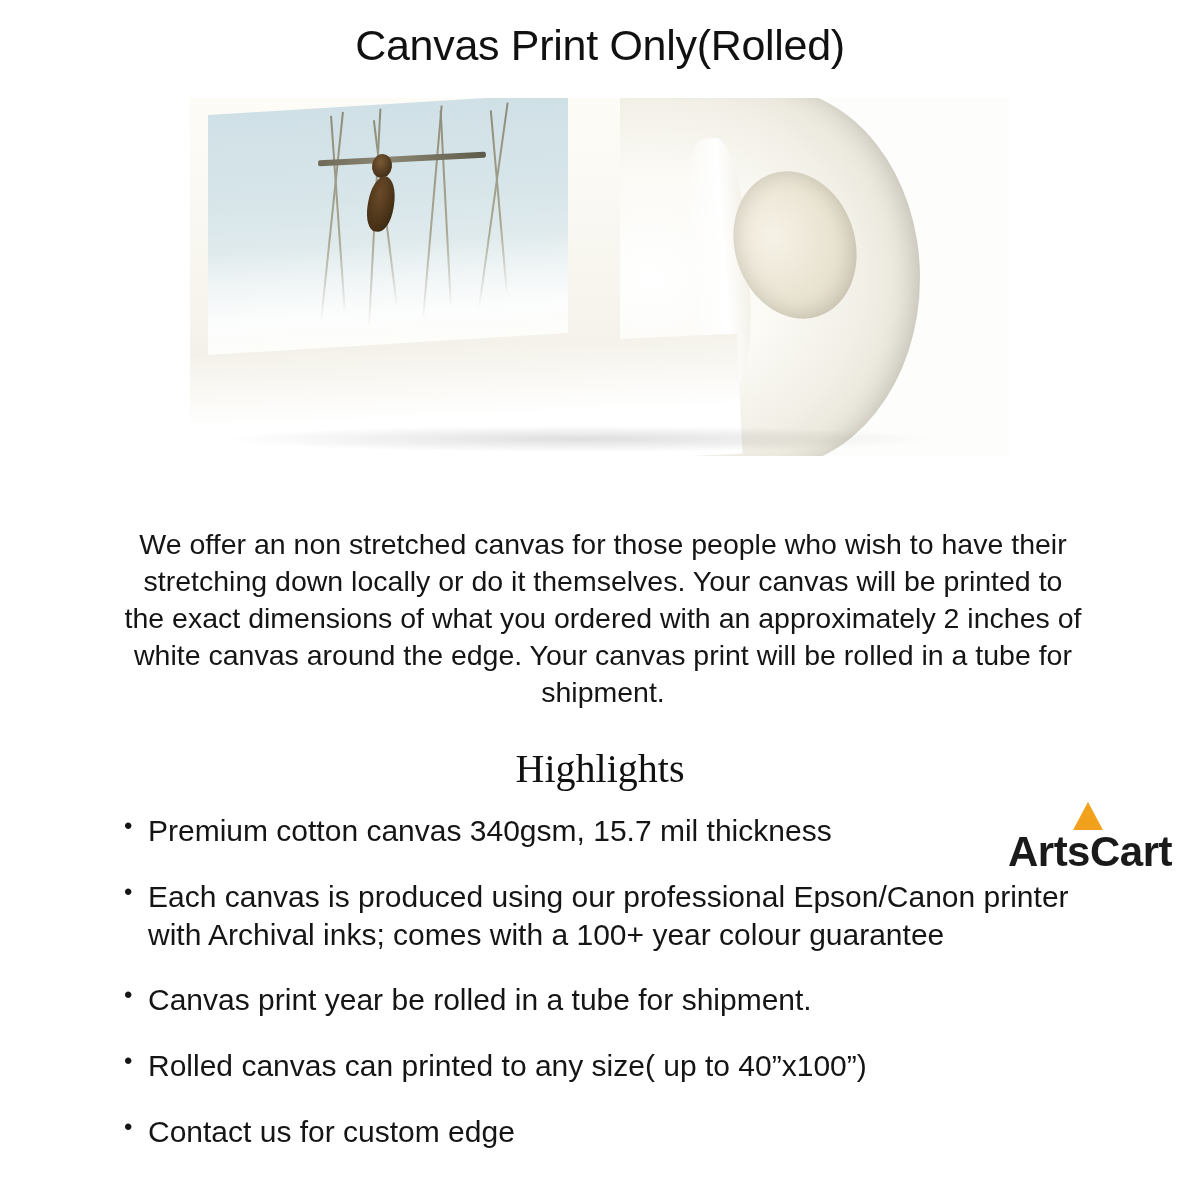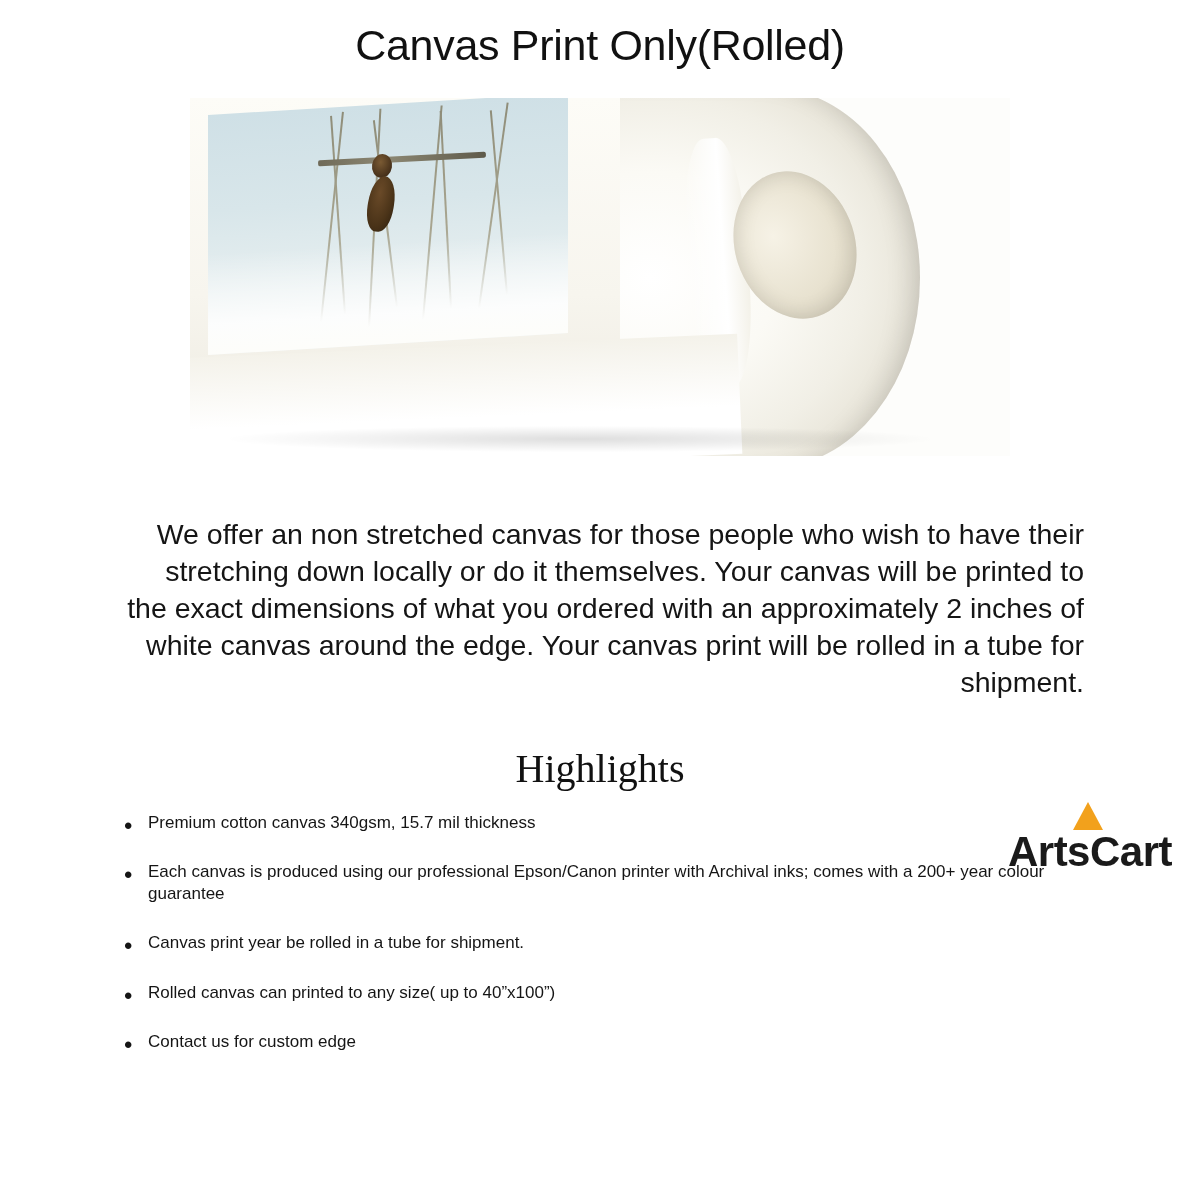--- a/index.html
+++ b/index.html
@@ -159,26 +159,26 @@
     position: absolute;
     left: 40px;
     bottom: 4px;
     width: 700px;
     height: 26px;
     background: radial-gradient(ellipse at 50% 50%, rgba(0,0,0,0.13) 0%, rgba(0,0,0,0) 72%);
   }
   .body-copy {
     position: absolute;
     left: 122px;
-    top: 487px;
+    top: 497px;
     width: 962px;
     font-size: 28.5px;
     line-height: 1.30;
     color: #151515;
-    text-align: right;
+    text-align: center;
   }
   .section-title {
     position: absolute;
     left: 0;
     right: 0;
     top: 712px;
     text-align: center;
     font-size: 40px;
     font-weight: 400;
     color: #111111;
@@ -190,21 +190,21 @@
     top: 812px;
     width: 1000px;
     margin: 0;
     padding: 0;
     list-style: none;
   }
   .highlights li {
     position: relative;
     padding-left: 28px;
     margin-bottom: 28px;
-    font-size: 17px;
+    font-size: 30px;
     line-height: 1.26;
     color: #151515;
   }
   .highlights li:before {
     content: "•";
     position: absolute;
     left: 4px;
     top: -1px;
     font-size: 24px;
     color: #151515;
@@ -263,21 +263,21 @@
       <div class="shadow"></div>
     </div>
   </div>
 
   <p class="body-copy">We offer an non stretched canvas for those people who wish to have their stretching down locally or do it themselves. Your canvas will be printed to the exact dimensions of what you ordered with an approximately 2 inches of white canvas around the edge. Your canvas print will be rolled in a tube for shipment.</p>
 
   <h2 class="section-title">Highlights</h2>
 
   <ul class="highlights">
     <li>Premium cotton canvas 340gsm, 15.7 mil thickness</li>
-    <li>Each canvas is produced using our professional Epson/Canon printer with Archival inks; comes with a 200+ year colour guarantee</li>
+    <li>Each canvas is produced using our professional Epson/Canon printer with Archival inks; comes with a 100+ year colour guarantee</li>
     <li>Canvas print year be rolled in a tube for shipment.</li>
     <li>Rolled canvas can printed to any size( up to 40”x100”)</li>
     <li>Contact us for custom edge</li>
   </ul>
 
   <div class="logo">
     <span class="mark"></span>
     <span>ArtsCart</span>
   </div>
 

